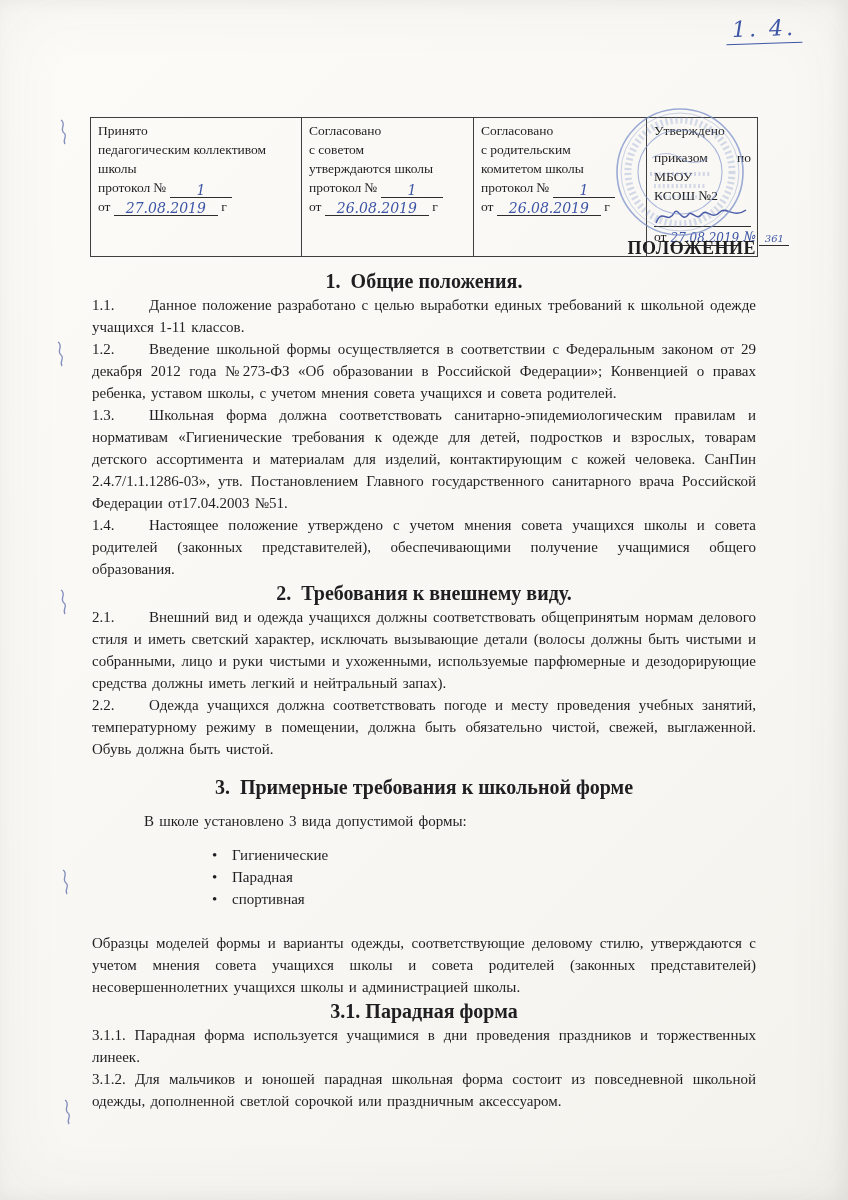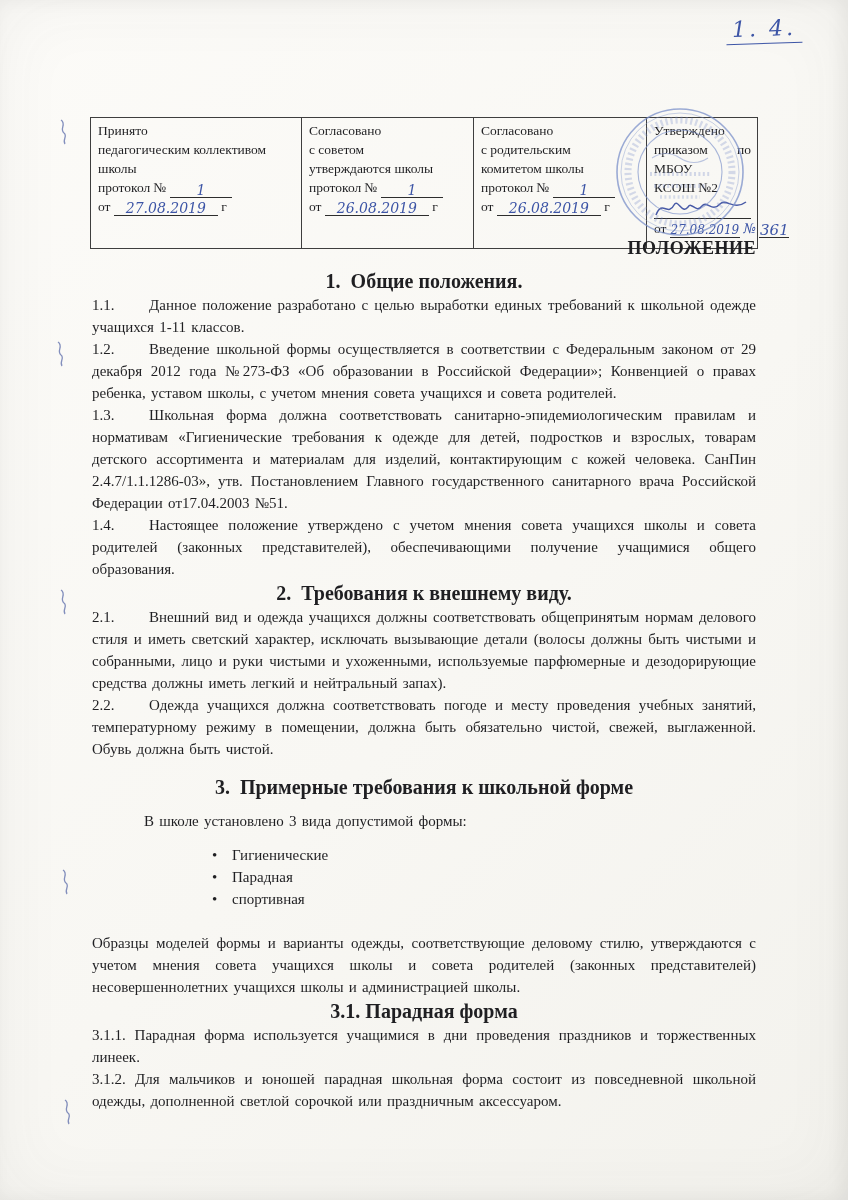--- a/index.html
+++ b/index.html
@@ -47,21 +47,21 @@
     border-bottom: 1px solid #2d2d2d;
     text-align: center;
     vertical-align: bottom;
     height: 16px; line-height: 14px;
   }
   .fill .hw { font-size: 14px; position: relative; top: 1px; white-space: nowrap; }
   .fill-protocol { width: 62px; }
   .fill-date { width: 104px; }
   .fill-date-sm { width: 70px; }
   .fill-num { width: 30px; }
-  .just-line { text-align: justify; text-align-last: justify; }
+  .just-line { text-align: justify; text-align-last: justify; margin-top: 8px; }
   .nowrap { white-space: nowrap; }
   .sig-line { border-bottom: 1px solid #2d2d2d; height: 18px; position: relative; margin-top: 3px; }
   .sig-line svg { position: absolute; left: -2px; top: -6px; }
 
   
   .stamp { position: absolute; left: 600px; top: 94px; pointer-events: none; }
 
   
   .scan-mark { position: absolute; opacity: 0.65; }
 
@@ -173,21 +173,21 @@
         <div class="cell-line">КСОШ №2</div>
         <div class="sig-line">
           <svg width="98" height="26" viewBox="0 0 98 26">
             <path d="M4 20 C10 4 16 22 22 10 C26 3 30 20 36 12 C40 6 44 19 50 11 C55 5 60 18 68 9 C74 3 82 16 94 7" fill="none" stroke="#35499e" stroke-width="1.5" opacity="0.9"></path>
           </svg>
         </div>
         <div class="cell-line nowrap">
           <span>от</span>
           <span class="fill fill-date-sm"><span class="hw" style="font-size:12px">27.08.2019</span></span>
           <span class="hw">№</span>
-          <span class="fill fill-num"><span class="hw" style="font-size:15px">361</span></span>
+          <span class="fill fill-num"><span class="hw" style="font-size:10px">361</span></span>
         </div>
       </td>
     </tr>
   </tbody>
     </table>
 
   <svg class="stamp" width="160" height="160" viewBox="0 0 160 160">
     <g fill="none" stroke="#7b90c9">
       <circle cx="80" cy="78" r="63" stroke-width="1.6" opacity="0.75"></circle>
       <circle cx="80" cy="78" r="59" stroke-width="0.8" opacity="0.5"></circle>

